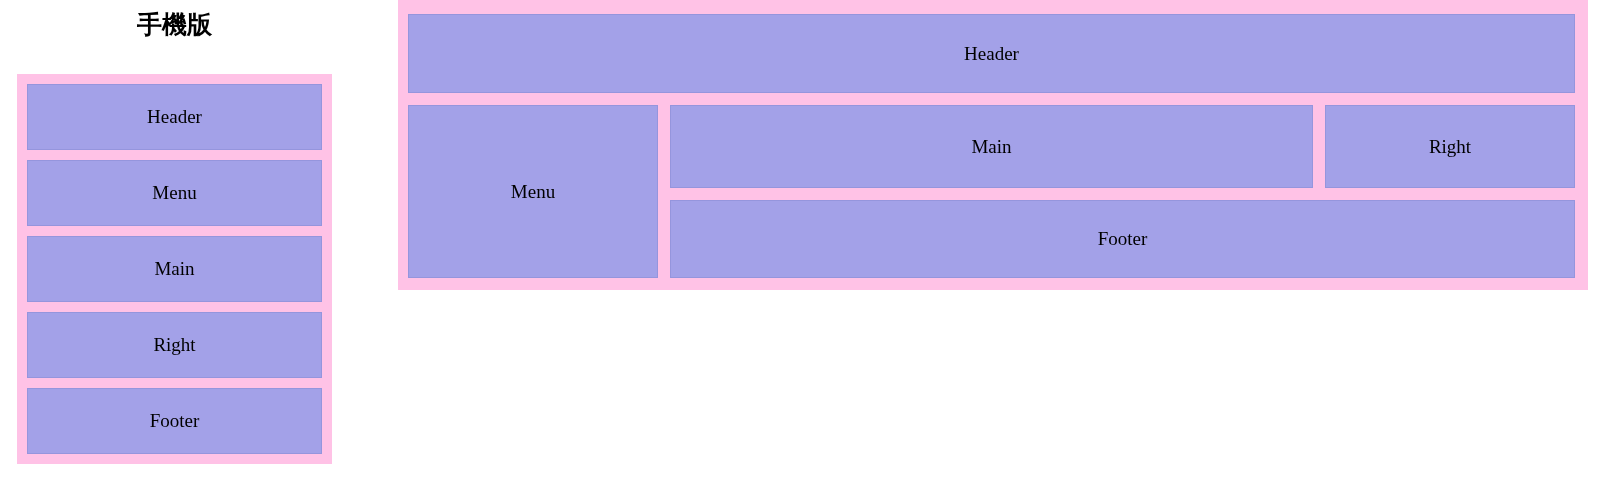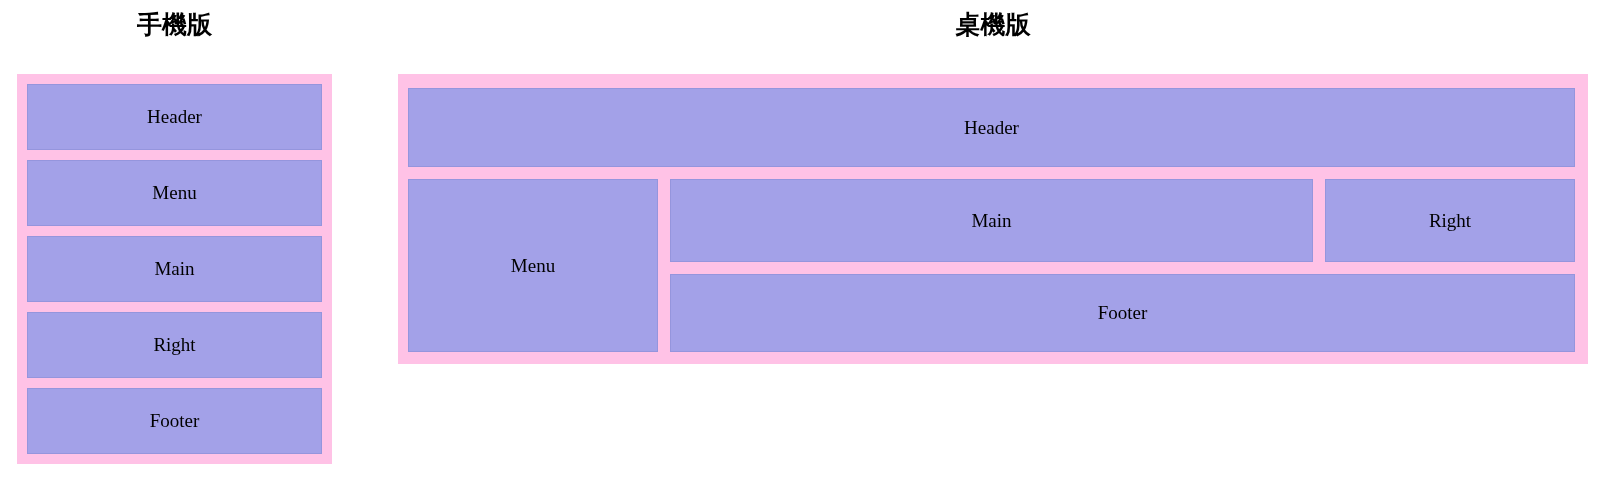--- a/index.html
+++ b/index.html
@@ -92,21 +92,20 @@
     <div class="container mobile-container">
       <div class="box">Header</div>
       <div class="box">Menu</div>
       <div class="box">Main</div>
       <div class="box">Right</div>
       <div class="box">Footer</div>
     </div>
   </section>
 
   <section class="col desktop-col">
-    <h2 class="title">桌機版</h2>
     <div class="container desktop-container">
       <div class="box area-header">Header</div>
       <div class="box area-menu">Menu</div>
       <div class="box area-main">Main</div>
       <div class="box area-right">Right</div>
       <div class="box area-footer">Footer</div>
     </div>
   </section>
 
 </div>

